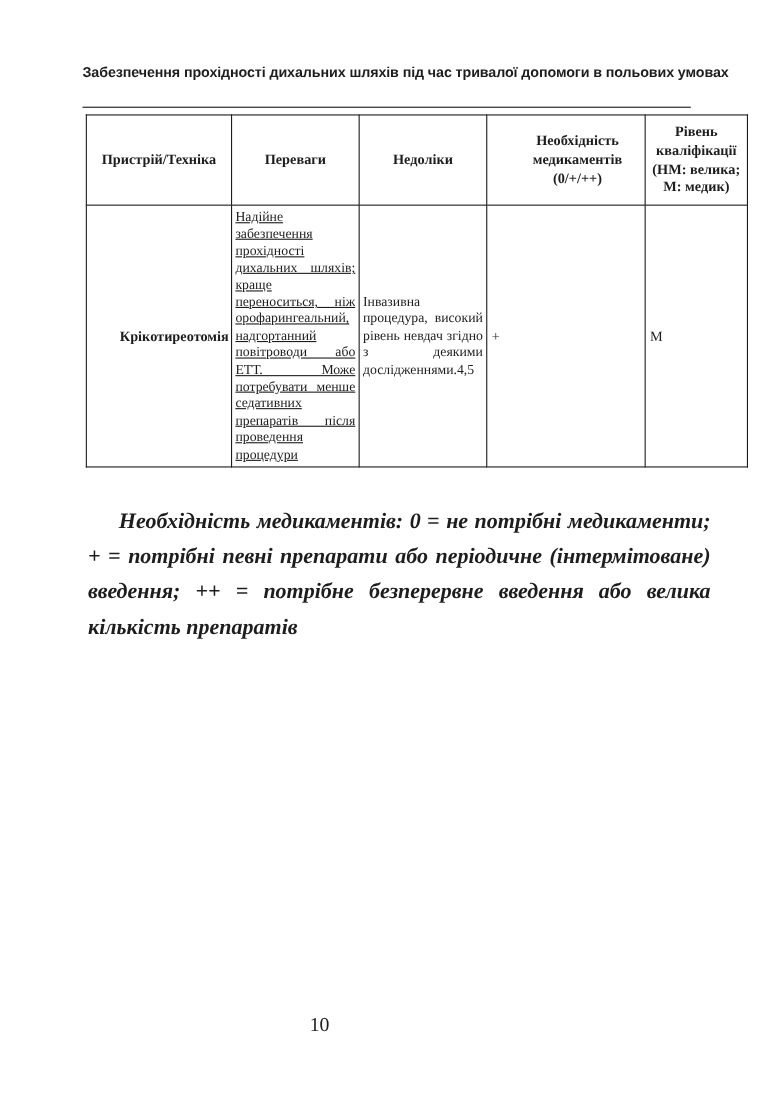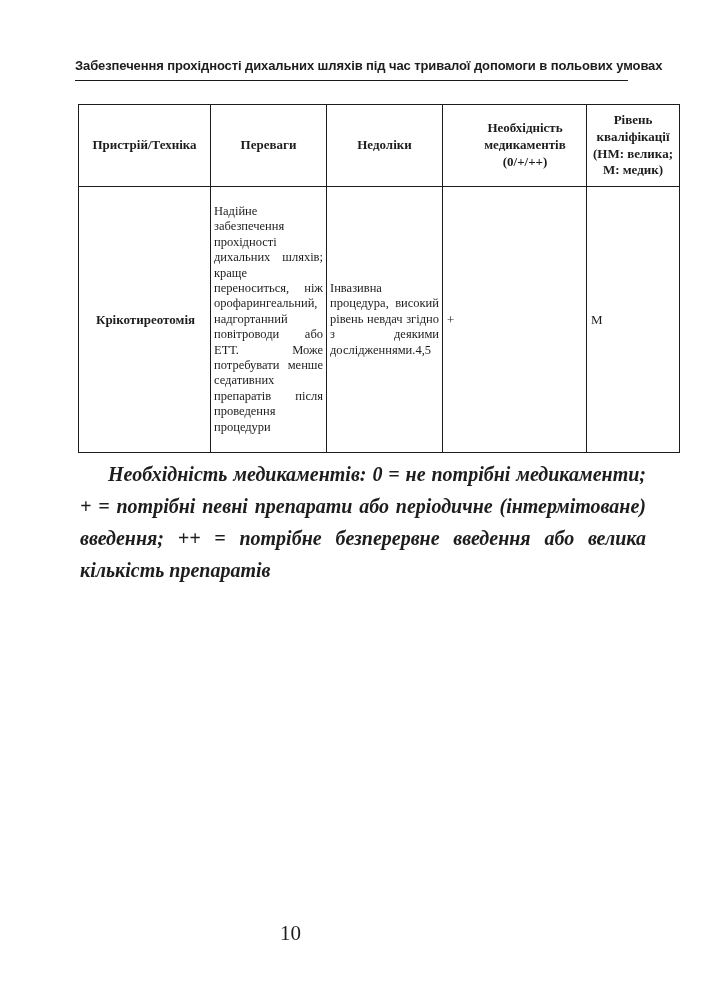--- a/index.html
+++ b/index.html
@@ -13,21 +13,21 @@
   }
   .doc-header {
     position:absolute;
     left:75px; top:58px;
     width:553px;
     text-align:center;
     font-family:"Liberation Sans", sans-serif;
     font-size:13px;
     font-weight:600;
     letter-spacing:-0.1px;
-    padding-bottom:7px;
+    padding-bottom:24px;
     border-bottom:1.5px solid #1a1a1a;
     white-space:nowrap;
   }
   table.main-table {
     position:absolute;
     left:78px; top:104px;
     width:555px;
     border-collapse:collapse;
     table-layout:fixed;
   }
@@ -42,29 +42,30 @@
     vertical-align:middle;
     padding:2px 2px;
     line-height:1.3;
   }
   tr.header-row { height:82px; }
   tr.body-row { height:231px; }
   td.cell-device {
     font-weight:bold;
     font-size:13px;
     vertical-align:middle;
-    text-align:center;
+    text-align:right;
     padding:2px 2px 2px 4px;
   }
   td.cell-adv {
     font-size:12.5px;
     line-height:15.4px;
     text-align:justify;
     vertical-align:top;
-    padding:17px 3px;
+    padding:3px 3px;
+    text-decoration:underline;
   }
   td.cell-dis {
     font-size:12.5px;
     line-height:15.5px;
     text-align:justify;
     vertical-align:middle;
     padding:3px 3px;
     margin-top:16px;
   }
   td.cell-med, td.cell-qual {
@@ -82,21 +83,21 @@
     line-height:32px;
     text-align:justify;
     text-indent:28px;
     font-weight:bold;
   }
   .page-number {
     position:absolute;
     left:0; top:921px;
     width:581px;
     text-align:center;
-    font-size:21px;
+    font-size:18px;
   }
 </style>
 </head>
 <body>
 
 <div class="page">
 
   <div class="doc-header">Забезпечення прохідності дихальних шляхів під час тривалої допомоги в польових умовах</div>
 
   <table class="main-table">

